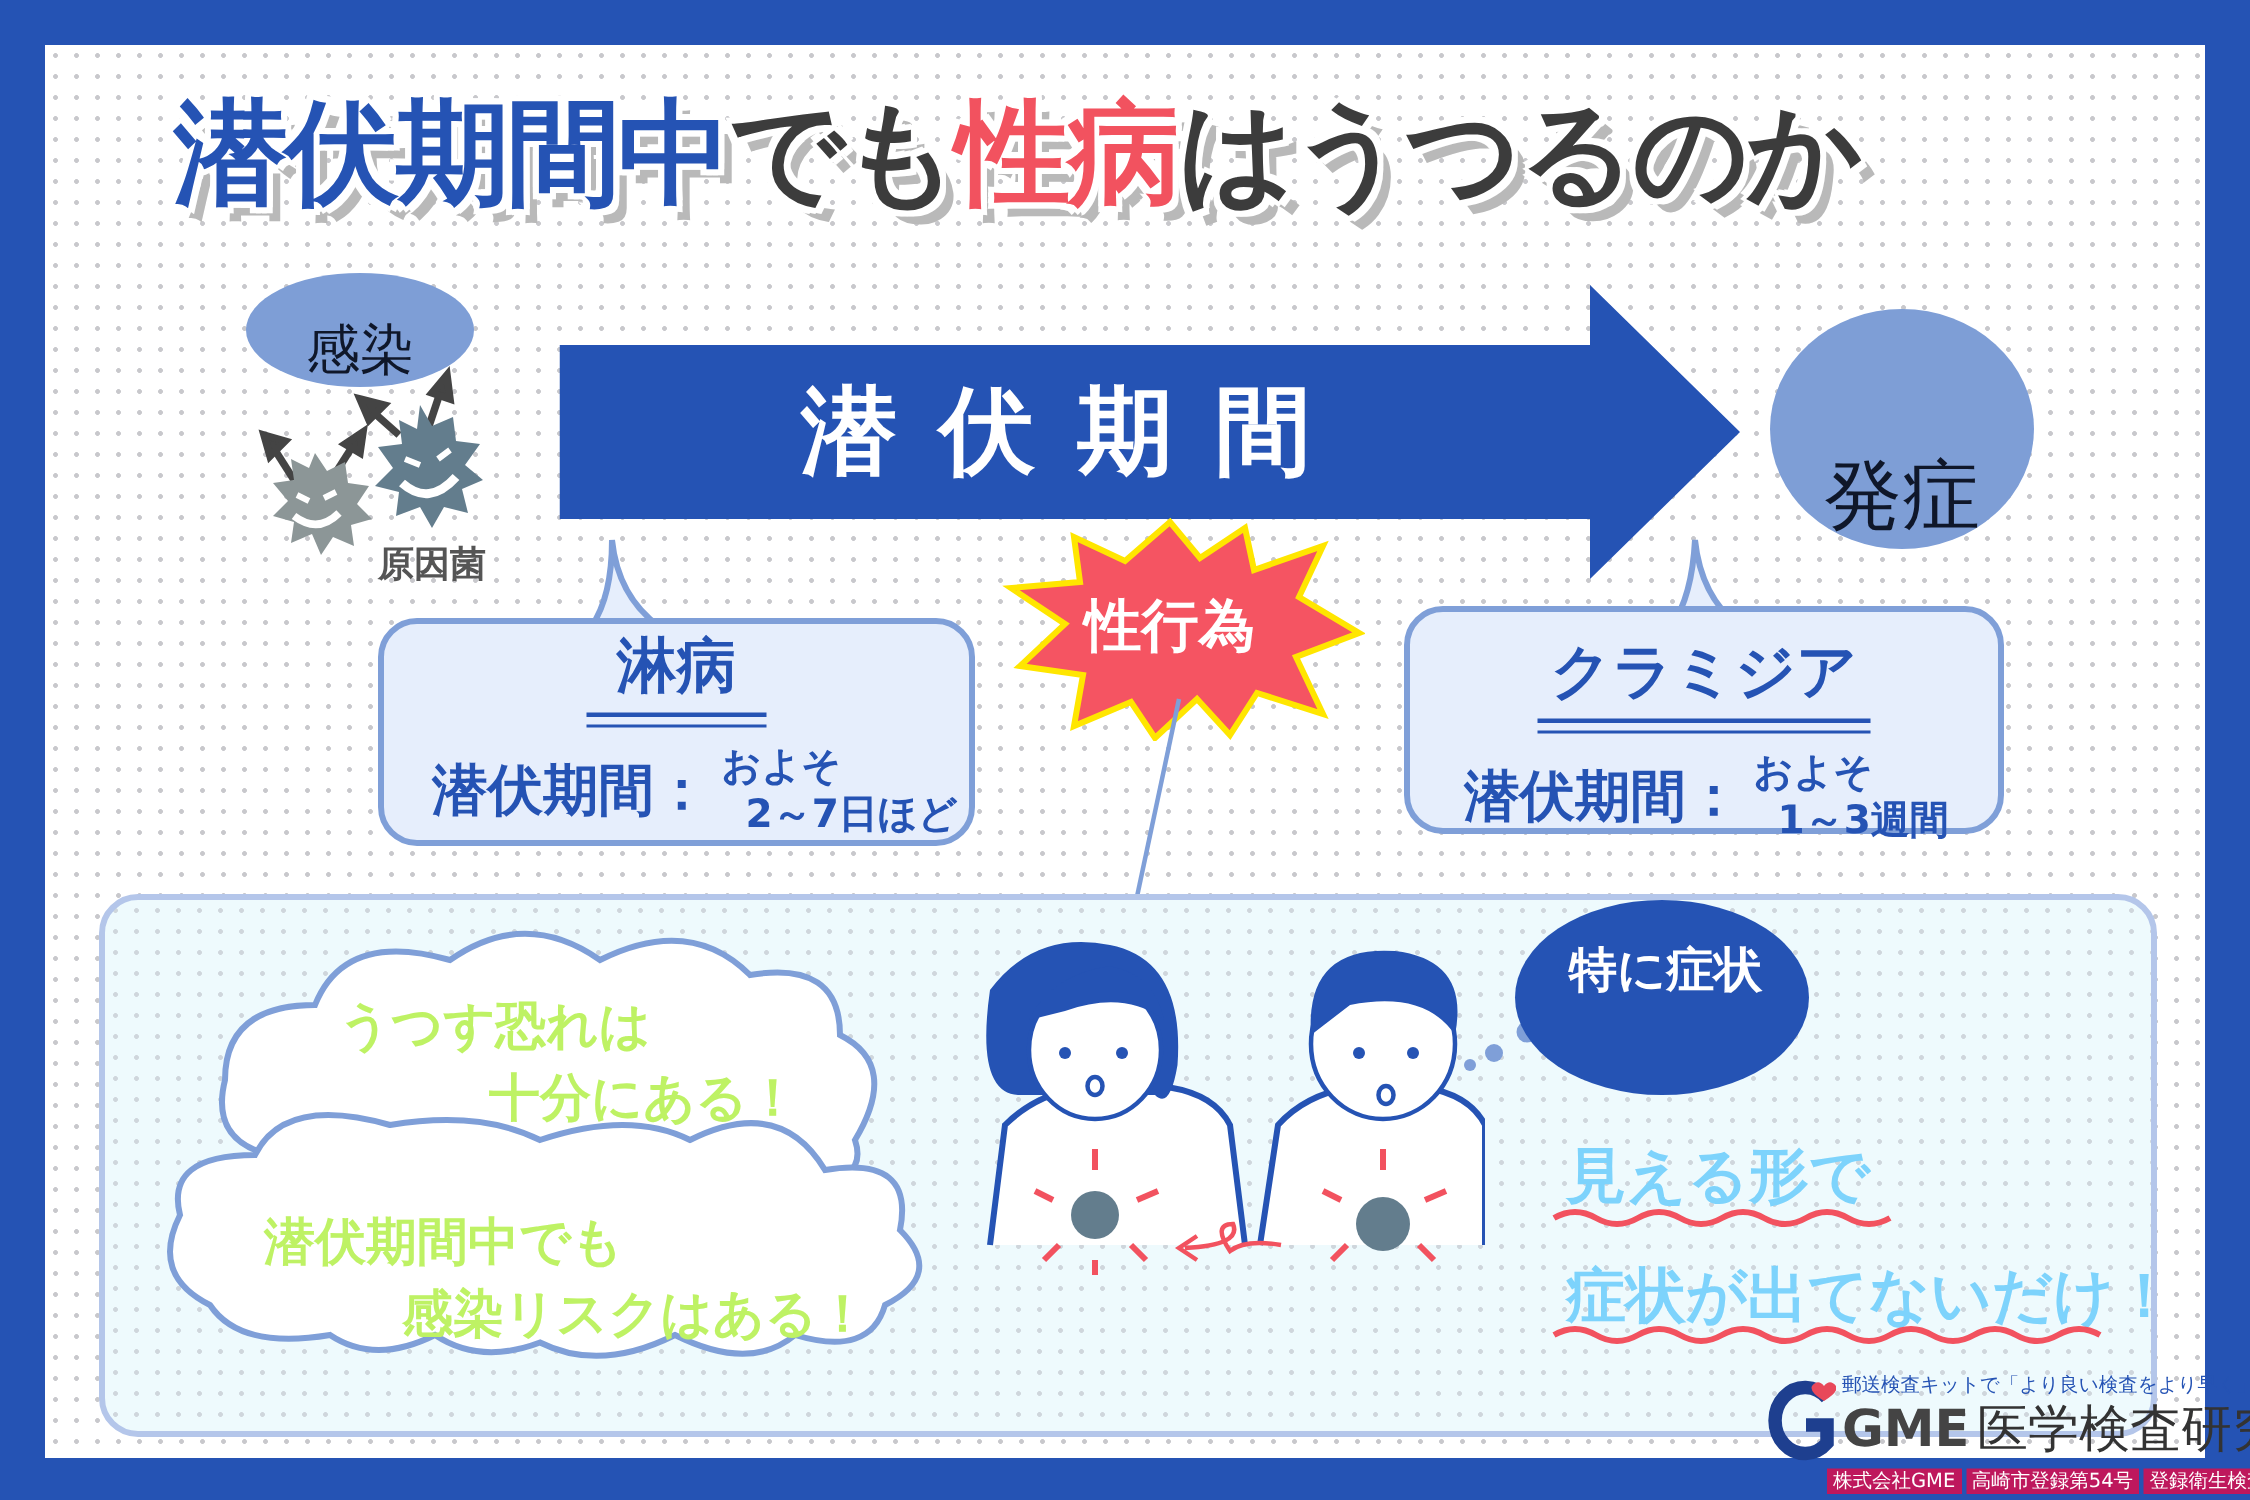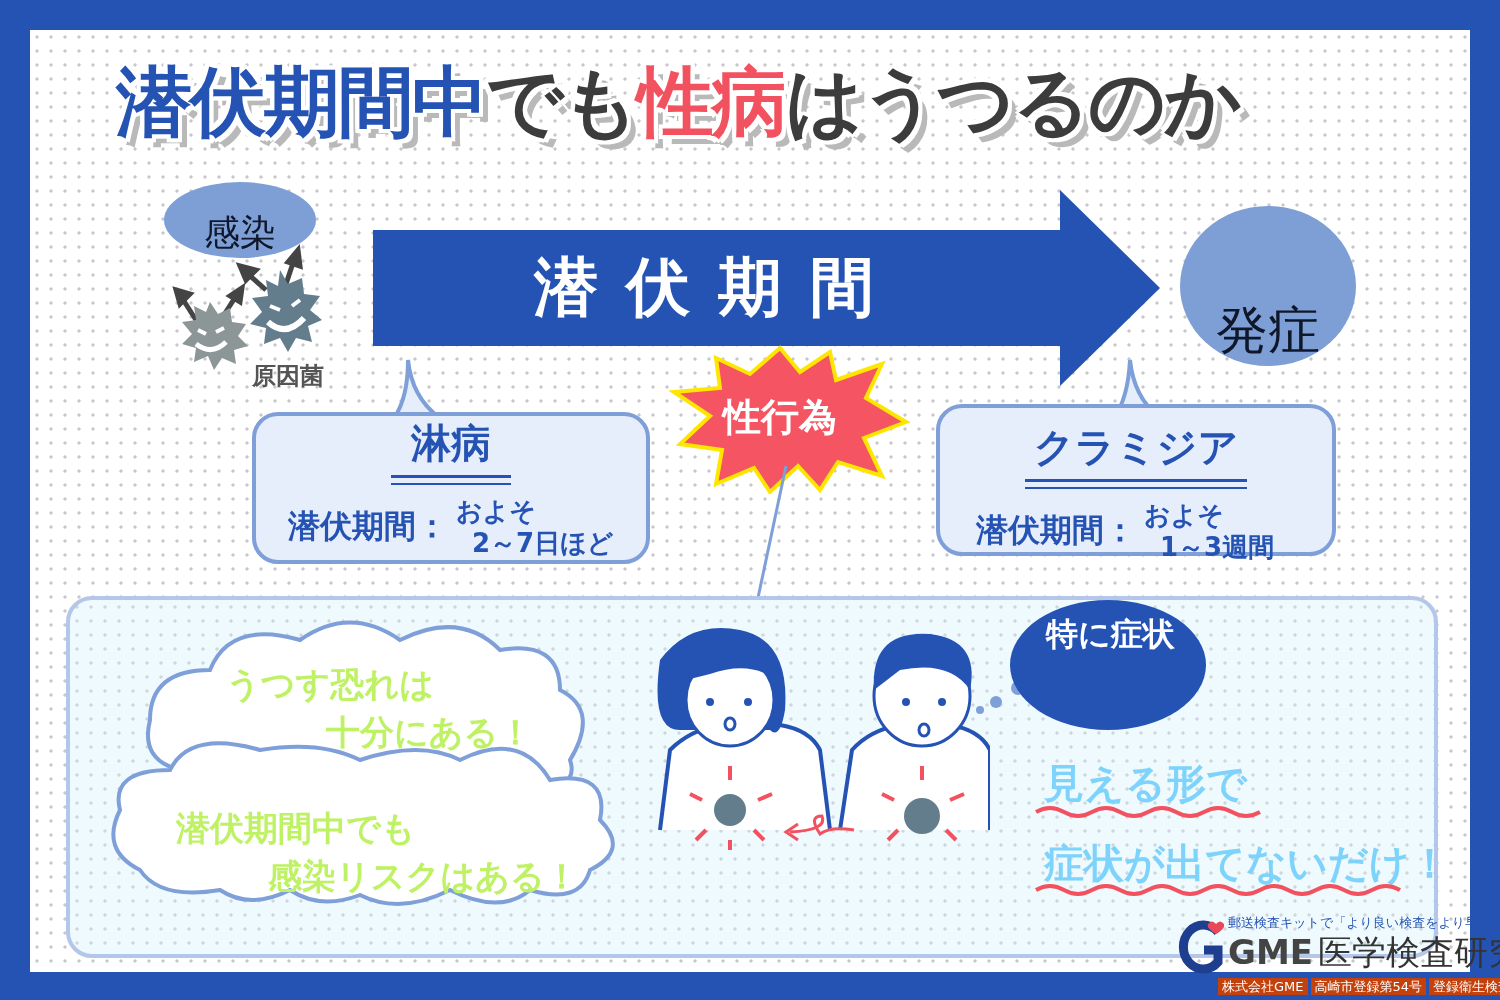--- a/index.html
+++ b/index.html
@@ -9,30 +9,30 @@
   .abs{position:absolute;}
   .title{left:0;top:52px;width:1356px;text-align:center;font-size:76px;font-weight:900;letter-spacing:-2px;
     text-shadow:4px 4px 0 #fff,-4px -4px 0 #fff,4px -4px 0 #fff,-4px 4px 0 #fff,0 4px 0 #fff,0 -4px 0 #fff,4px 0 0 #fff,-4px 0 0 #fff,9px 9px 0 #b9b9b9;}
   .t-blue{color:#2553b4;} .t-dark{color:#3c3c3c;} .t-red{color:#f2525f;}
   .pill{background:#7e9ed6;color:#0f172a;font-weight:400;display:flex;align-items:flex-end;justify-content:center;border-radius:50%;}
   .arrow{left:373px;top:190px;width:787px;height:196px;}
   .arrow-label{left:373px;top:222px;width:690px;height:130px;display:flex;align-items:center;justify-content:center;color:#fff;font-size:64px;font-weight:900;letter-spacing:28px;}
   .bubble{background:#e6eefc;border:4px solid #7f9fd8;border-radius:26px;box-sizing:border-box;}
   .bubble-title{font-size:40px;font-weight:900;color:#2553b4;text-align:center;}
   .dbl-line{height:10px;border-top:3px solid #2553b4;border-bottom:2px solid #2553b4;box-sizing:border-box;}
-  .period-label{font-size:32px;font-weight:700;color:#2553b4;}
+  .period-label{font-size:37px;font-weight:700;color:#2553b4;}
   .period-val{font-size:26px;font-weight:600;color:#2553b4;line-height:32px;}
   .panel{left:66px;top:596px;width:1372px;height:362px;border:4px solid #b4c6ea;border-radius:26px;box-sizing:border-box;
     background-color:#eefafd;background-image:radial-gradient(circle,#cfd6dc 1.4px,transparent 1.8px);background-size:14px 14px;}
   .cloud-text{font-size:34px;font-weight:800;color:#bef264;line-height:52px;}
   .note-bubble{background:#2553b4;color:#fff;border-radius:50%;font-weight:900;font-size:32px;line-height:44px;}
   .claim{font-size:40px;font-weight:900;color:#7dd3fc;}
   .logo-tag{font-size:13px;color:#2553b4;}
   .logo-main{font-size:34px;font-weight:700;color:#333;}
-  .logo-sub{font-size:13px;color:#fff;background:#c2410c;padding:1px 4px;margin-right:3px;}
+  .logo-sub{font-size:13px;color:#fff;background:#be185d;padding:1px 4px;margin-right:3px;}
 </style>
 </head>
 <body>
 
 <div class="canvas"></div>
 
 <div class="abs title">
   <span class="t-blue">潜伏期間中</span><span class="t-dark">でも</span><span class="t-red">性病</span><span class="t-dark">はうつるのか</span>
 </div>
 
@@ -158,21 +158,21 @@
   <path d="M224 210 Q200 206 190 214 Q178 196 192 196 Q198 210 160 212" stroke="#f2525f" stroke-width="3" fill="none"></path>
   <path d="M168 204 L156 212 L168 220" stroke="#f2525f" stroke-width="3" fill="none"></path>
 </svg>
 
 <svg class="abs" style="left:970px;top:680px;" width="70" height="40">
   <circle cx="10" cy="30" r="4" fill="#7f9fd8"></circle>
     <circle cx="26" cy="22" r="6" fill="#7f9fd8"></circle>
     <circle cx="48" cy="8" r="7" fill="#7f9fd8"></circle>
 </svg>
 <div class="abs note-bubble" style="left:1010px;top:600px;width:196px;height:130px;">
-  <div style="margin:12px 0 0 36px;">特に症状</div>
+  <div style="margin:24px 0 0 36px;">特に症状</div>
 </div>
 
 <div class="abs claim" style="left:1044px;top:756px;">見える形で</div>
 <svg class="abs" style="left:1034px;top:804px;" width="230" height="16">
   <path d="M2 8 q14 -8 28 0 t28 0 t28 0 t28 0 t28 0 t28 0 t28 0 t28 0" stroke="#f2525f" stroke-width="4" fill="none"></path>
 </svg>
 <div class="abs claim" style="left:1044px;top:836px;">症状が出てないだけ！</div>
 <svg class="abs" style="left:1034px;top:882px;" width="385" height="16">
   <path d="M2 8 q14 -8 28 0 t28 0 t28 0 t28 0 t28 0 t28 0 t28 0 t28 0 t28 0 t28 0 t28 0 t28 0 t28 0" stroke="#f2525f" stroke-width="4" fill="none"></path>
 </svg>

